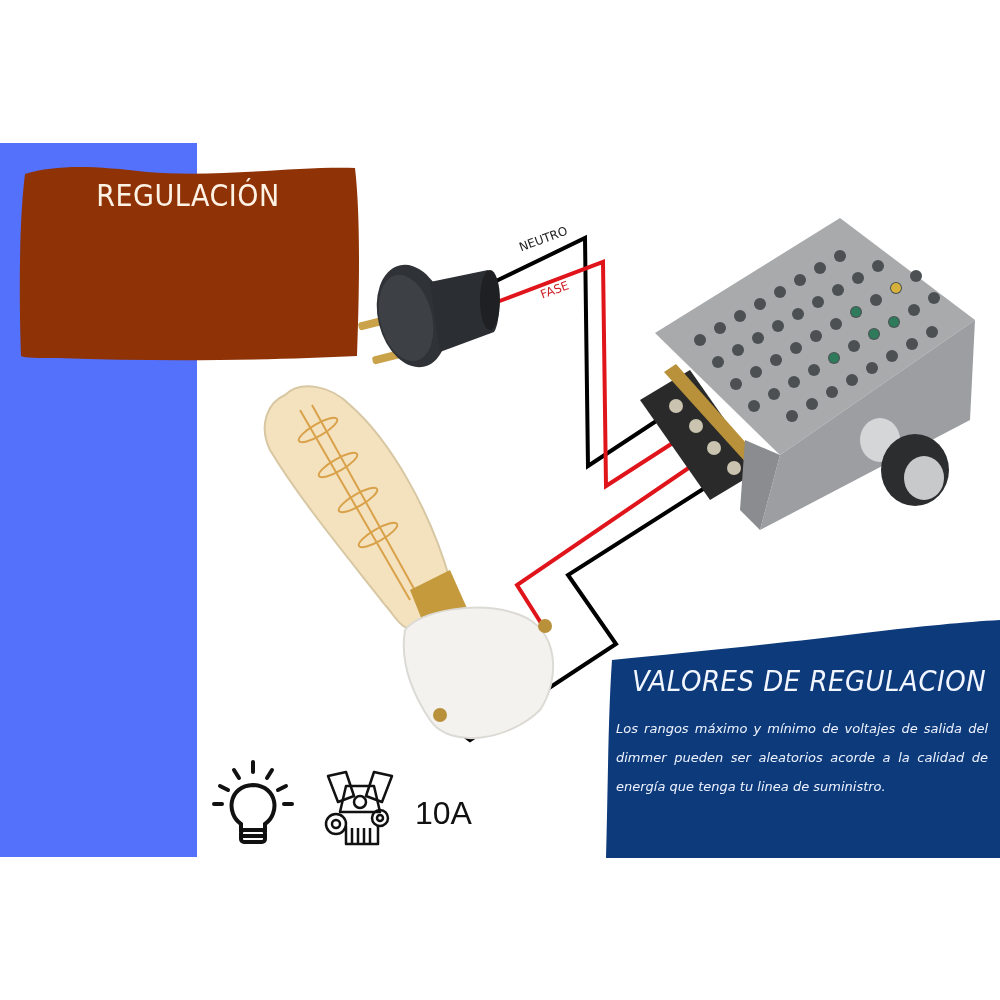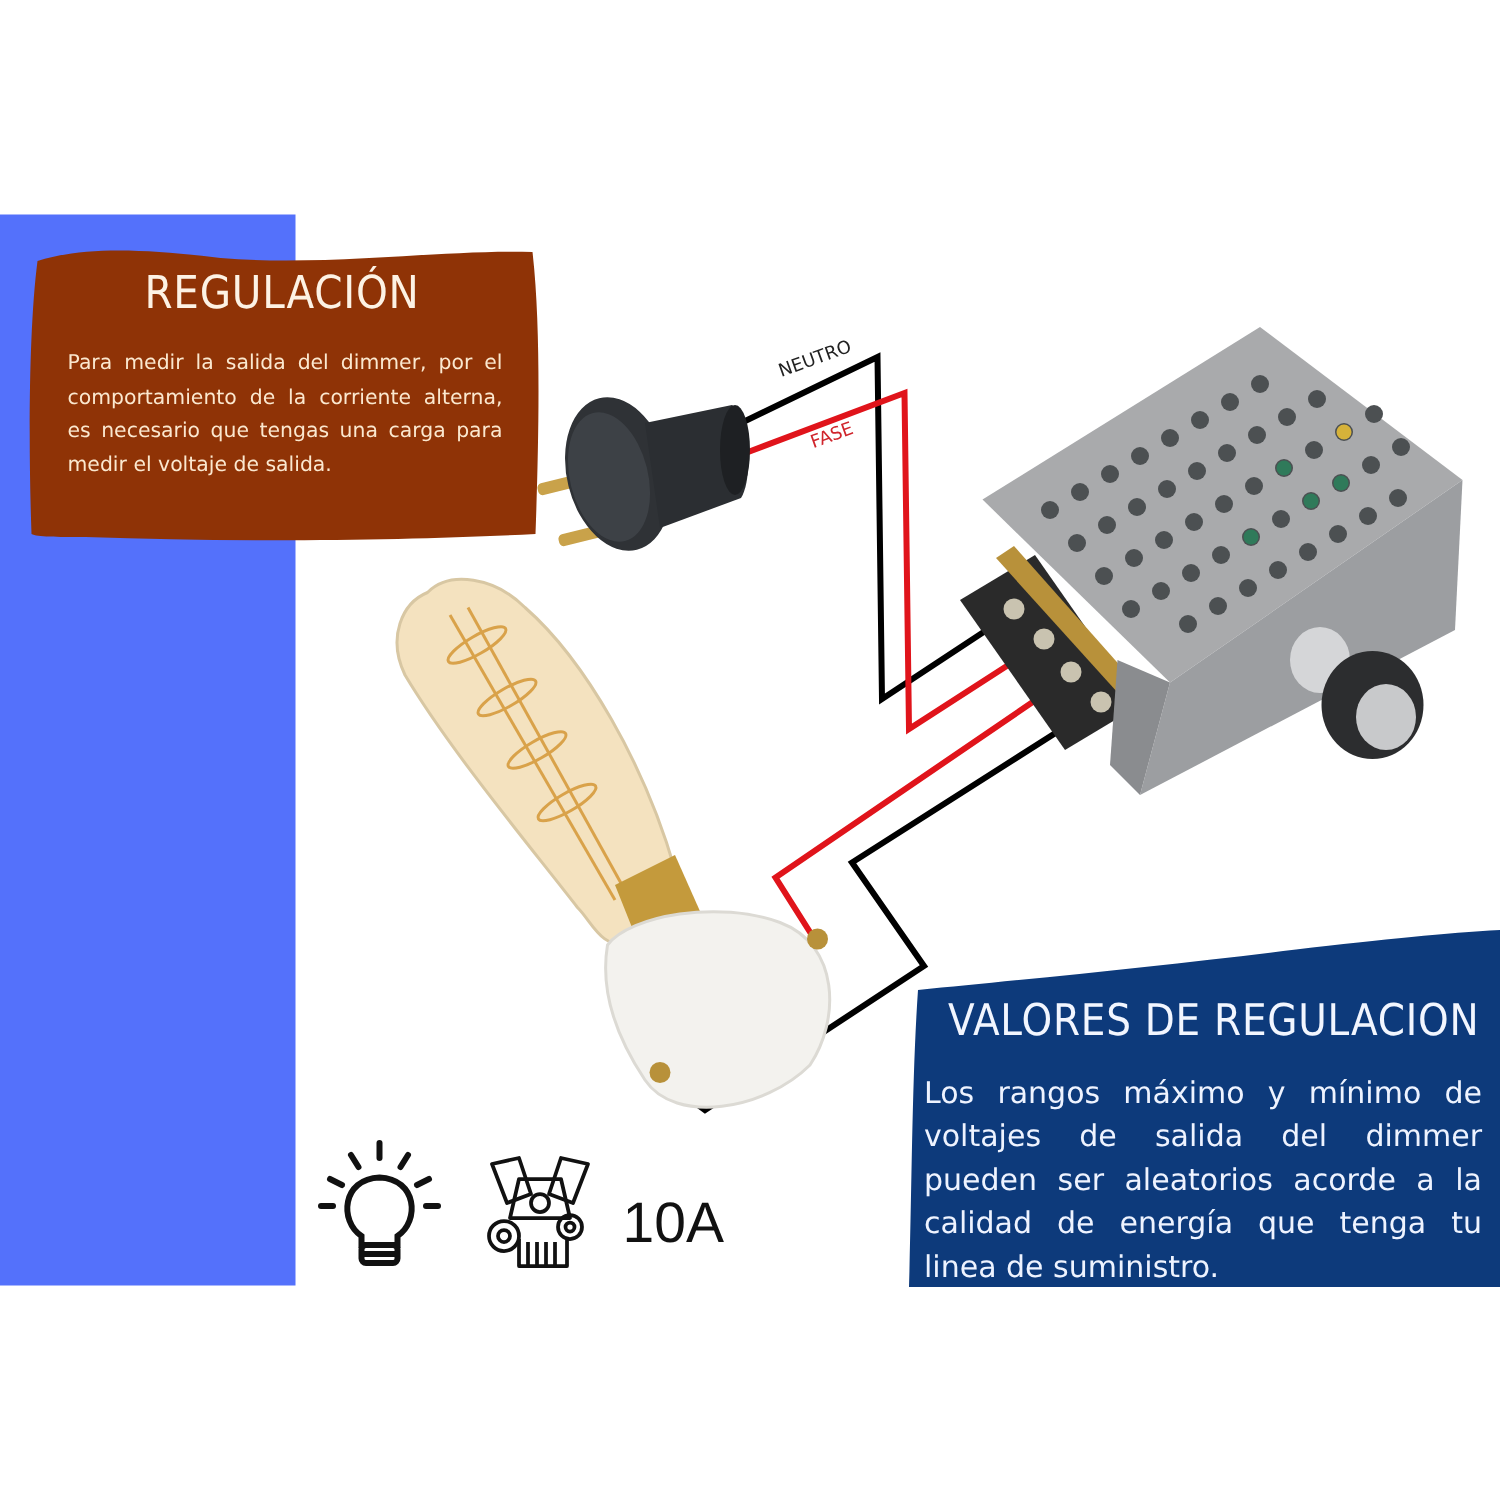--- a/index.html
+++ b/index.html
@@ -2,40 +2,39 @@
 <html><head>
 <meta charset="utf-8">
 <style>
   html, body { margin: 0; padding: 0; background: #ffffff; }
   body { width: 1000px; height: 1000px; position: relative; overflow: hidden; font-family: "DejaVu Sans", sans-serif; }
   .blue-band { position: absolute; left: 0; top: 143px; width: 197px; height: 714px; background: #5471fb; }
   .brown-card { position: absolute; left: 17px; top: 160px; width: 342px; height: 200px; }
   .brown-card svg { position: absolute; left: 0; top: 0; }
   .brown-title { position: absolute; left: 0; width: 342px; top: 20px; text-align: center; color: #fdf2e4; font-family: "DejaVu Sans", sans-serif; font-size: 27px; letter-spacing: 0.5px; transform: scaleY(1.12); font-weight: 400; }
   .brown-body { position: absolute; left: 28px; width: 290px; top: 71px; color: #fbe8cf; font-size: 13.6px; line-height: 22.5px; text-align: justify; text-align-last: left; }
-  .navy-card { position: absolute; left: 604px; top: 618px; width: 396px; height: 240px; }
+  .navy-card { position: absolute; left: 604px; top: 618px; width: 396px; height: 240px; font-style: italic; }
   .navy-card svg { position: absolute; left: 0; top: 0; }
   .navy-title { position: absolute; left: 28px; top: 48px; color: #f2f6ff; font-size: 26px; letter-spacing: 0.5px; transform: scaleY(1.12); white-space: nowrap; }
-  .navy-body { position: absolute; left: 12px; width: 372px; top: 96px; color: #eef3ff; font-size: 20px; line-height: 29px; text-align: justify; text-align-last: left; }
+  .navy-body { position: absolute; left: 12px; width: 372px; top: 96px; color: #eef3ff; font-size: 13px; line-height: 29px; text-align: justify; text-align-last: left; }
   .diagram { position: absolute; left: 0; top: 0; }
   .wire-label { position: absolute; font-size: 12px; font-family: "DejaVu Sans", sans-serif; }
-  .amp-label { position: absolute; left: 415px; top: 795px; font-size: 38px; color: #111; font-family: "Liberation Sans", sans-serif; }
+  .amp-label { position: absolute; left: 415px; top: 795px; font-size: 32px; color: #111; font-family: "Liberation Sans", sans-serif; }
   .icon-box { position: absolute; }
 </style>
 </head>
 <body>
 
 <div class="blue-band"></div>
 
 <div class="brown-card">
   <svg width="346" height="204" viewBox="0 0 346 204">
     <path d="M8,14 C40,4 80,6 130,12 C200,18 280,6 338,8 C344,60 342,140 340,196 C260,200 150,202 40,198 C20,198 8,198 4,196 C2,140 2,60 8,14 Z" fill="#8f3306"></path>
   </svg>
   <div class="brown-title">REGULACIÓN</div>
-  <div class="brown-body">Para medir la salida del dimmer, por el comportamiento de la corriente alterna, es necesario que tengas una carga para medir el voltaje de salida.</div>
 </div>
 
 <svg class="diagram" width="1000" height="1000" viewBox="0 0 1000 1000">
 
   <g fill="none" stroke="#000" stroke-width="4" stroke-linejoin="miter">
     <polyline points="492,283 585,238 588,466 676,408"></polyline>
   </g>
 
   <g fill="none" stroke="#e0141b" stroke-width="4">
     <polyline points="497,302 603,262 606,486 696,428"></polyline>

